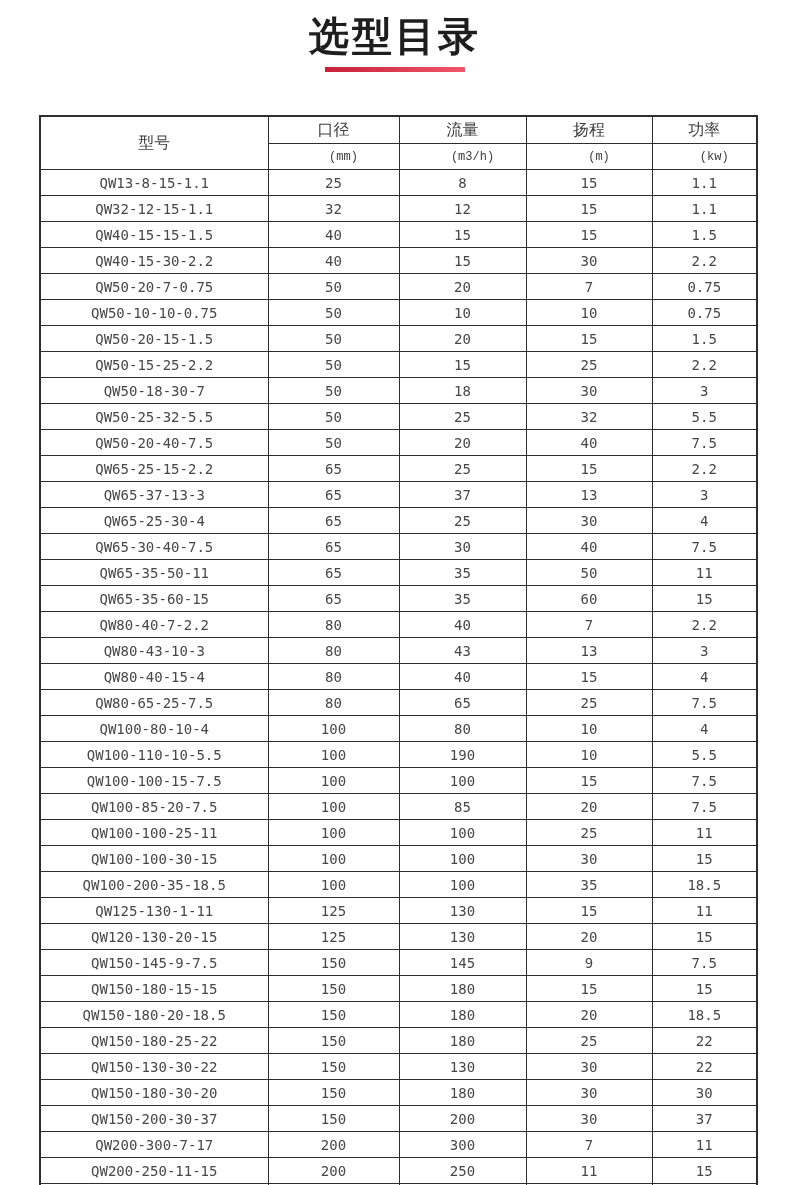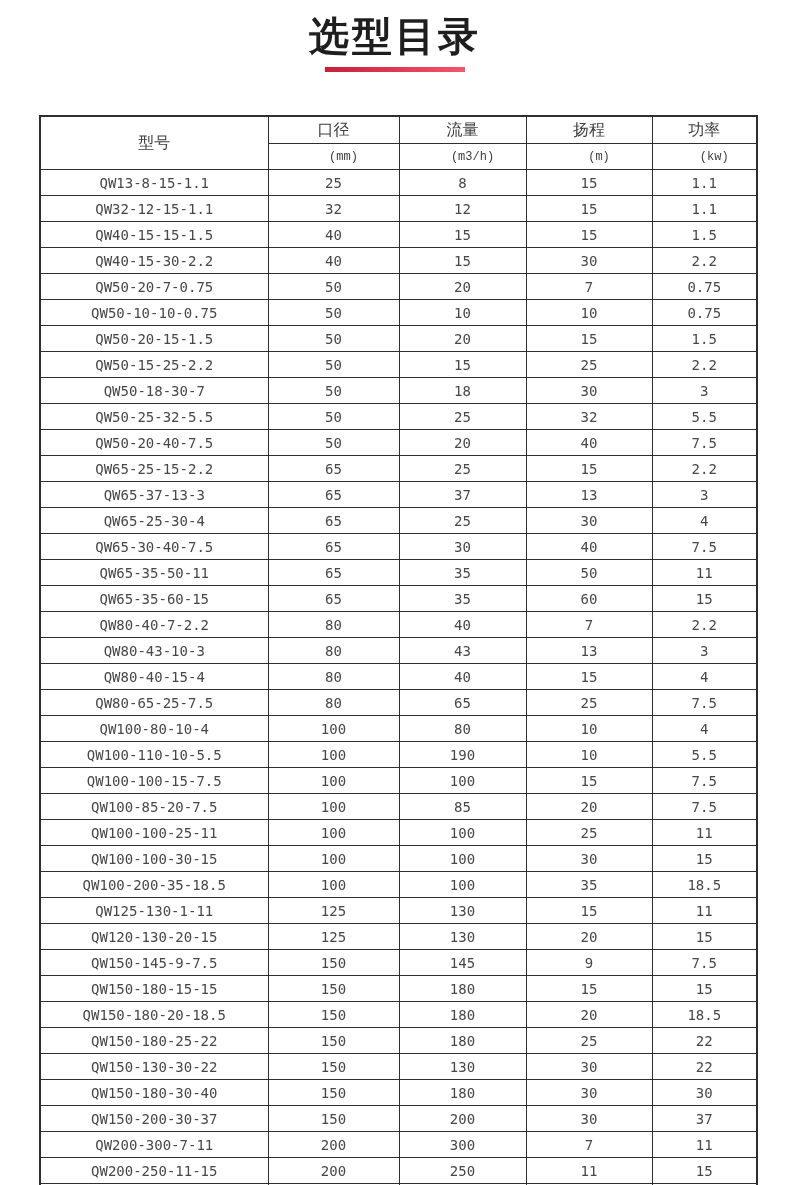--- a/index.html
+++ b/index.html
@@ -338,35 +338,35 @@
         <td>22</td>
       </tr>
       <tr>
         <td>QW150-130-30-22</td>
         <td>150</td>
         <td>130</td>
         <td>30</td>
         <td>22</td>
       </tr>
       <tr>
-        <td>QW150-180-30-40</td>
+        <td>QW150-180-30-20</td>
         <td>150</td>
         <td>180</td>
         <td>30</td>
         <td>30</td>
       </tr>
       <tr>
         <td>QW150-200-30-37</td>
         <td>150</td>
         <td>200</td>
         <td>30</td>
         <td>37</td>
       </tr>
       <tr>
-        <td>QW200-300-7-11</td>
+        <td>QW200-300-7-17</td>
         <td>200</td>
         <td>300</td>
         <td>7</td>
         <td>11</td>
       </tr>
       <tr>
         <td>QW200-250-11-15</td>
         <td>200</td>
         <td>250</td>
         <td>11</td>

